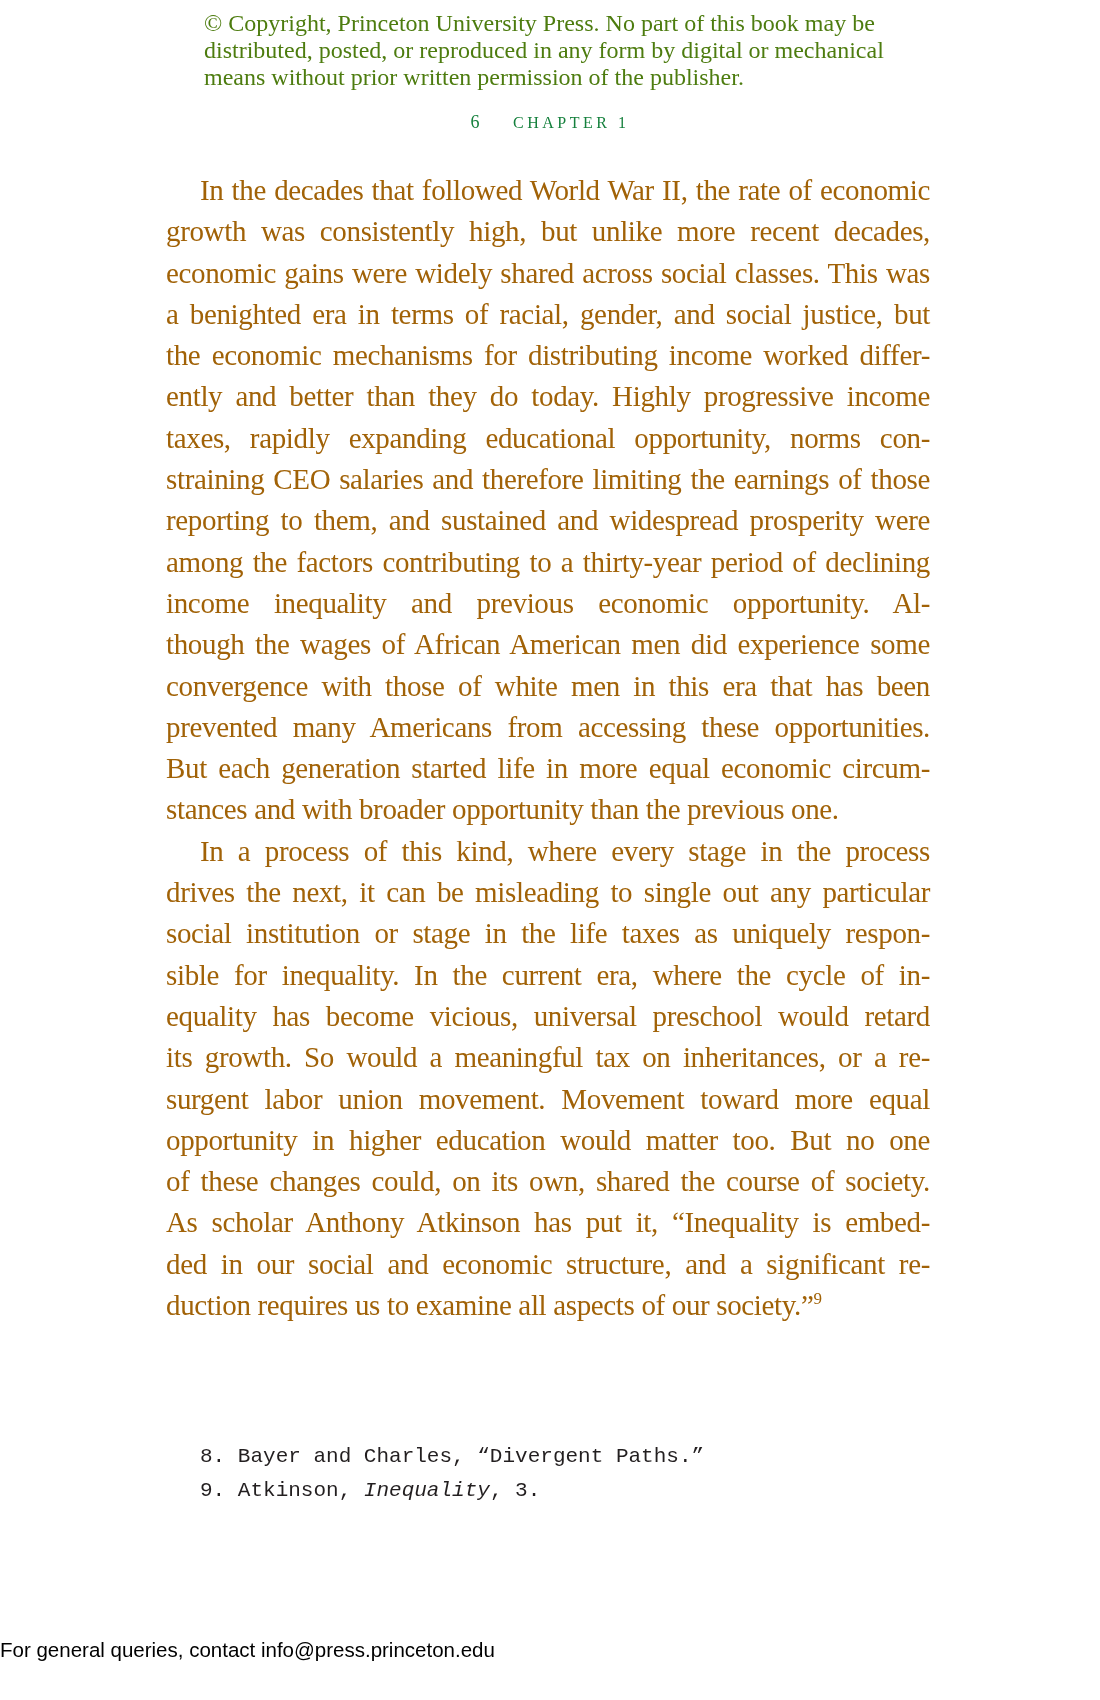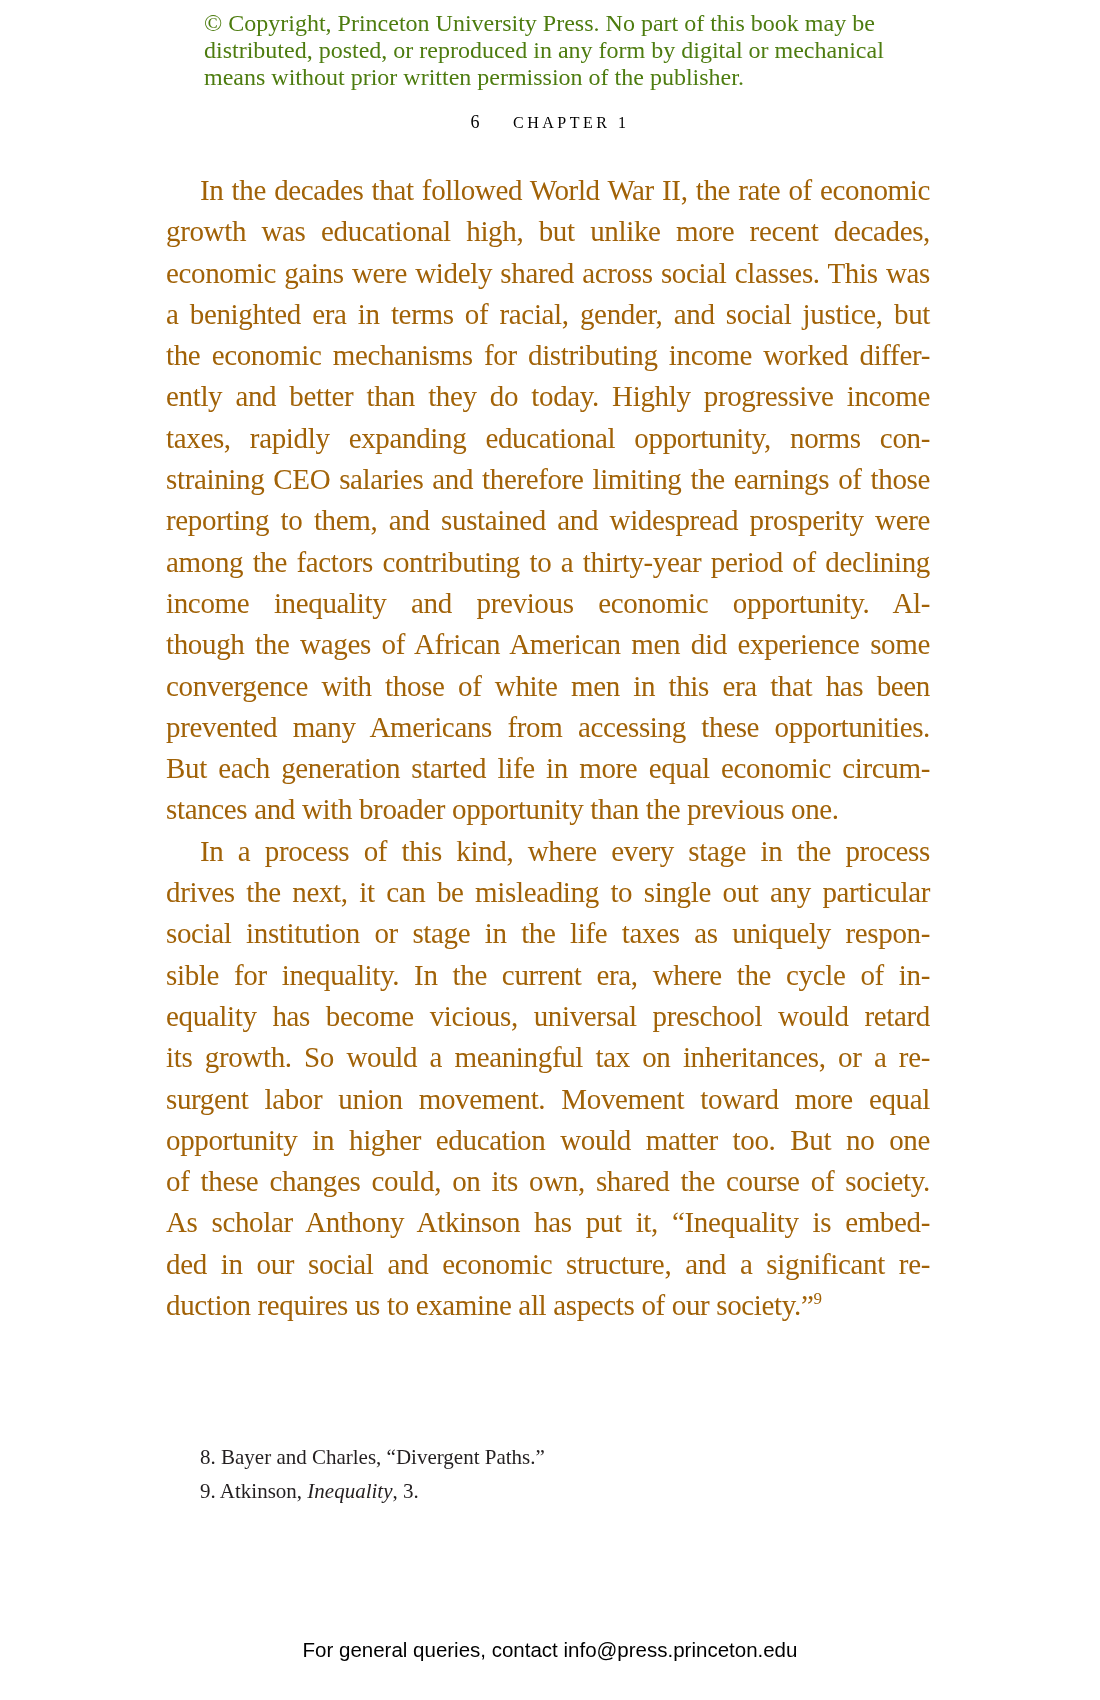--- a/index.html
+++ b/index.html
@@ -27,21 +27,21 @@
   .copyright span { display: block; white-space: nowrap; }
   .running-head {
     position: absolute;
     top: 112px;
     left: 0;
     width: 1100px;
     text-align: center;
     font-family: "Liberation Serif", serif;
     font-size: 18px;
     letter-spacing: 3px;
-    color: #000000;
+    color: #15803d;
   }
   .running-head .folio { margin-right: 26px; letter-spacing: 0; }
   .running-head .chap { font-variant: small-caps; text-transform: uppercase; font-size: 16px; letter-spacing: 3.5px; }
   .body-text {
     position: absolute;
     left: 166px;
     top: 170px;
     width: 764px;
     font-family: "Liberation Serif", serif;
     font-size: 29px;
@@ -60,33 +60,33 @@
   .line.last { text-align-last: left; }
   sup.ref {
     font-size: 17px;
     vertical-align: 11px;
     line-height: 0;
   }
   .footnotes {
     position: absolute;
     left: 200px;
     top: 1440px;
-    font-family: Liberation Serif, serif;
+    font-family: Liberation Mono, monospace;
     font-size: 21px;
     line-height: 34px;
     color: #231f20;
   }
   .footnotes .fn { display: block; white-space: nowrap; }
   .footnotes em { font-style: italic; }
   .footer {
     position: absolute;
     top: 1638px;
     left: 0;
     width: 1100px;
-    text-align: center;
+    text-align: left;
     font-family: "Liberation Sans", sans-serif;
     font-size: 20.5px;
     color: #000000;
   }
 </style>
 </head>
 <body>
 
 <div class="copyright">
   <span>© Copyright, Princeton University Press. No part of this book may be</span>
@@ -95,21 +95,21 @@
 </div>
 
 <div class="running-head">
   <span class="folio">6</span>
   <span class="chap">Chapter 1</span>
 </div>
 
 <div class="body-text">
   <div>
     <span class="line indent">In the decades that followed World War II, the rate of economic</span>
-    <span class="line">growth was educational high, but unlike more recent decades,</span>
+    <span class="line">growth was consistently high, but unlike more recent decades,</span>
     <span class="line">economic gains were widely shared across social classes. This was</span>
     <span class="line">a benighted era in terms of racial, gender, and social justice, but</span>
     <span class="line">the economic mechanisms for distributing income worked differ-</span>
     <span class="line">ently and better than they do today. Highly progressive income</span>
     <span class="line">taxes, rapidly expanding educational opportunity, norms con-</span>
     <span class="line">straining CEO salaries and therefore limiting the earnings of those</span>
     <span class="line">reporting to them, and sustained and widespread prosperity were</span>
     <span class="line">among the factors contributing to a thirty-year period of declining</span>
     <span class="line">income inequality and previous economic opportunity. Al-</span>
     <span class="line">though the wages of African American men did experience some</span>

